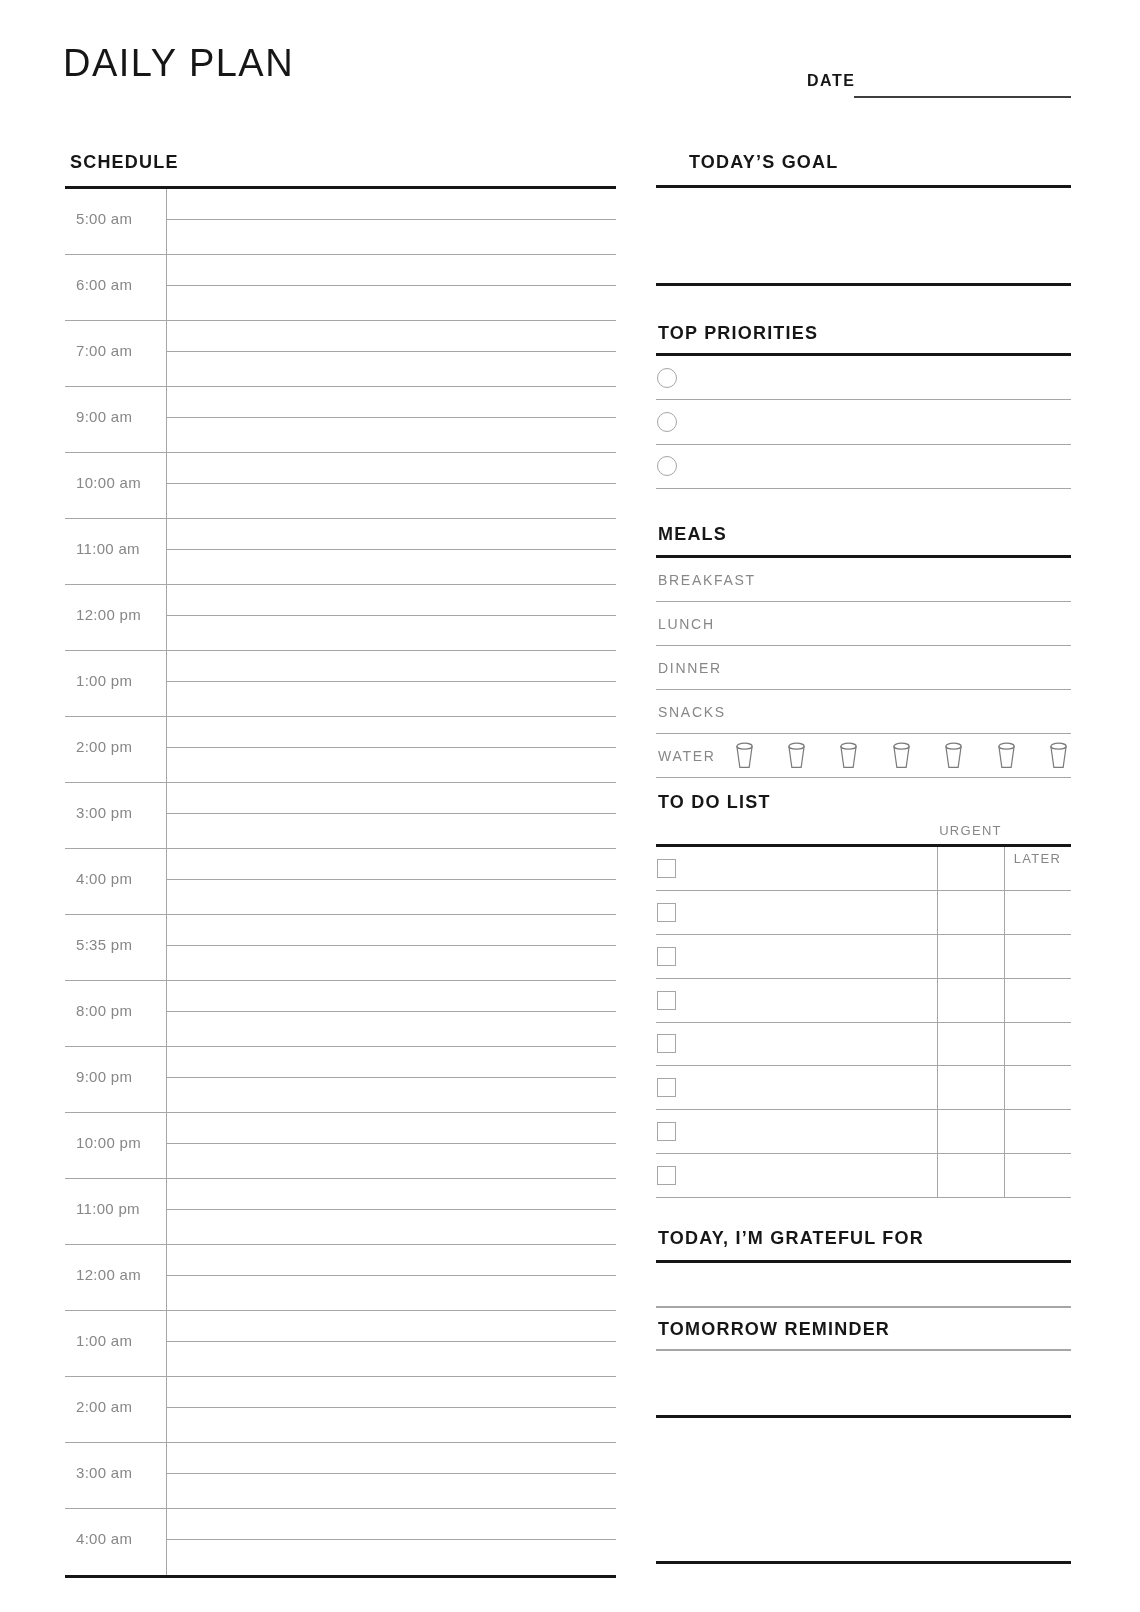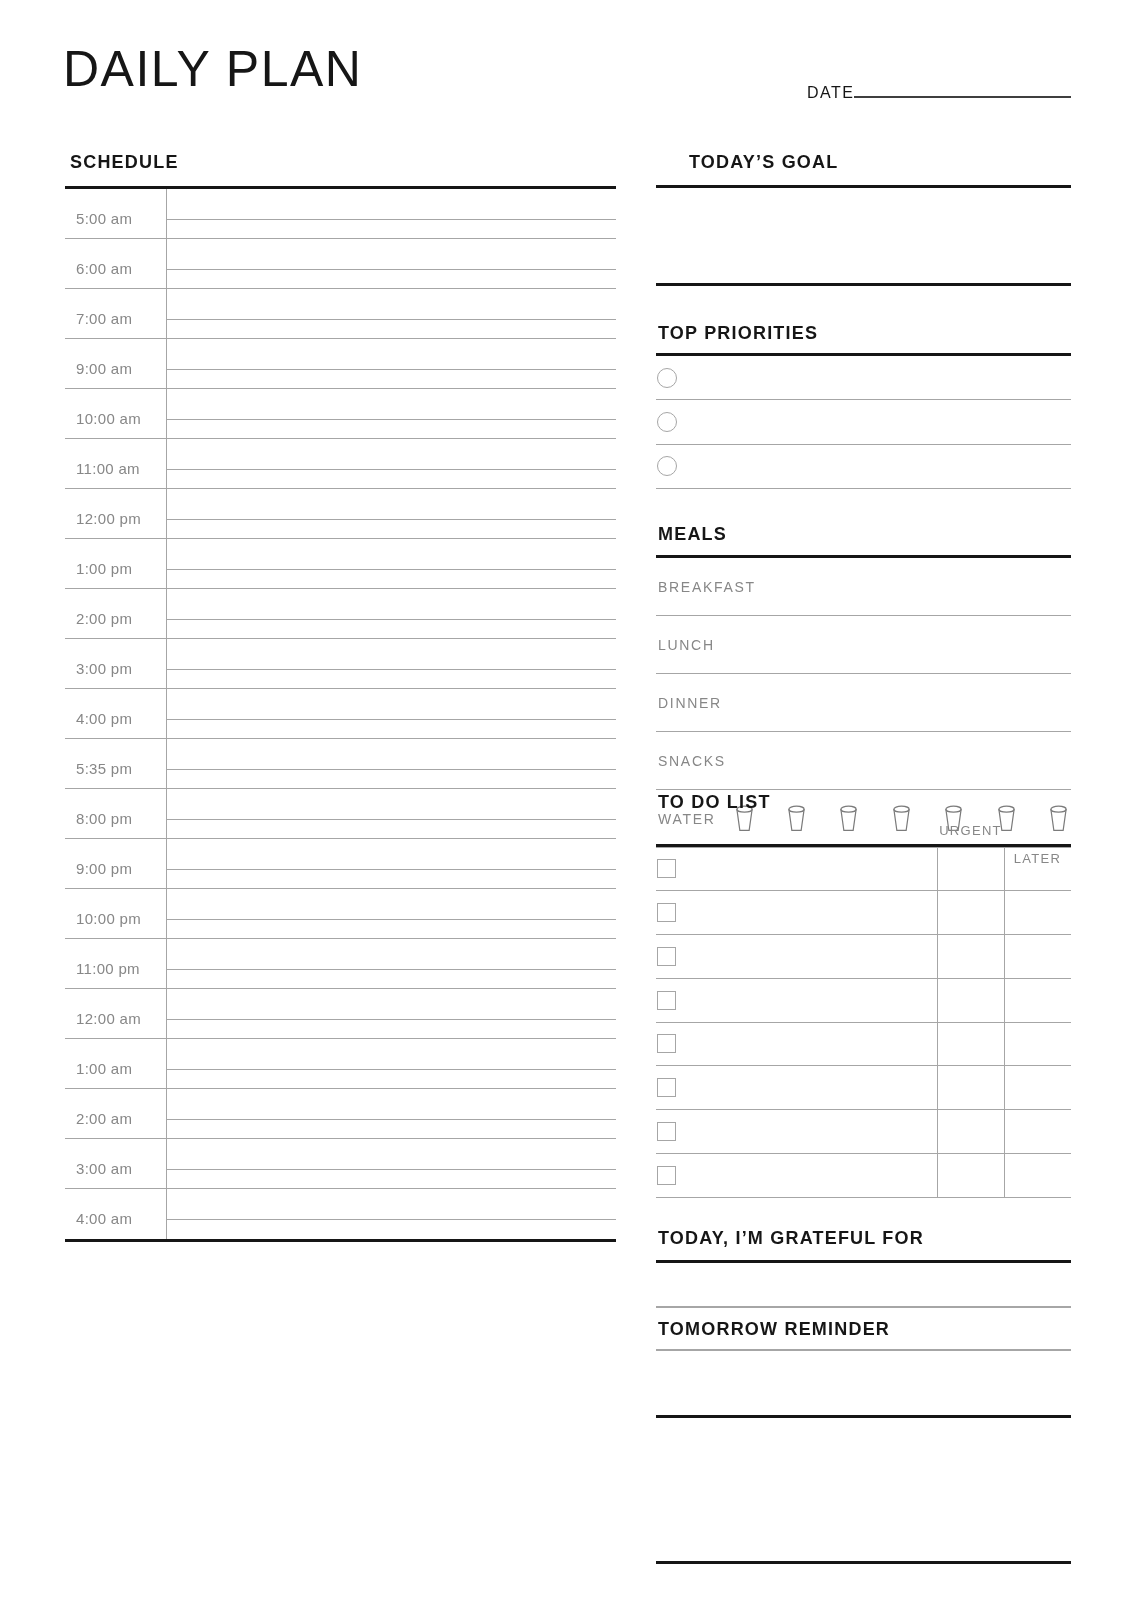--- a/index.html
+++ b/index.html
@@ -7,49 +7,49 @@
     --gray-text:#878787;
     --line:#a6a6a6;
     --date-line:#3f3f3f;
   }
   html,body{margin:0;padding:0;background:#ffffff;}
   .page{
     position:relative;width:1140px;height:1612px;background:#ffffff;
     font-family:"Liberation Sans",sans-serif;color:var(--ink);overflow:hidden;
   }
   
-  .title{position:absolute;left:63px;top:44px;font-size:50px;font-weight:400;
+  .title{position:absolute;left:63px;top:44px;font-size:38px;font-weight:400;
     letter-spacing:1.5px;color:var(--ink);line-height:1;}
-  .date-label{position:absolute;left:807px;top:84px;font-size:16px;font-weight:400;
+  .date-label{position:absolute;left:807px;top:72px;font-size:16px;font-weight:700;
     letter-spacing:1.5px;color:var(--ink);}
   .date-line{position:absolute;left:854px;top:96px;width:217px;height:2px;background:var(--date-line);}
   
   .h-sec{position:absolute;font-size:18px;font-weight:700;letter-spacing:1.2px;color:var(--ink);line-height:1.1;}
   .rule{position:absolute;left:656px;width:415px;height:3px;background:var(--ink);}
   .thin{position:absolute;left:656px;width:415px;height:1.5px;background:var(--line);}
   
   .schedule{position:absolute;left:65px;top:186px;width:551px;
     border-top:3px solid var(--ink);border-bottom:3px solid var(--ink);}
   .sched-vline{position:absolute;left:101px;top:0;bottom:0;width:1px;background:var(--line);}
-  .sched-row{position:relative;height:50px;box-sizing:border-box;}
+  .sched-row{position:relative;height:66px;box-sizing:border-box;}
   .sched-row:not(:last-child){border-bottom:1px solid var(--line);}
   .time-label{position:absolute;left:11px;top:30px;transform:translateY(-52%);
     font-size:15px;color:var(--gray-text);letter-spacing:0.3px;white-space:nowrap;}
   .sched-midline{position:absolute;left:101px;right:0;top:30px;height:1px;background:var(--line);}
   
   .write-area{position:absolute;left:656px;width:415px;background:transparent;}
   
   .priorities-rows{position:absolute;left:656px;top:356px;width:415px;}
   .pri-row{height:44.3px;display:flex;align-items:center;box-sizing:border-box;
     border-bottom:1px solid var(--line);}
   .pri-circle{width:20px;height:20px;border:1.5px solid var(--line);border-radius:50%;
     box-sizing:border-box;margin-left:1px;}
   
   .meals-rows{position:absolute;left:656px;top:558px;width:415px;}
-  .meal-row{height:58px;display:flex;align-items:center;box-sizing:border-box;
+  .meal-row{height:44px;display:flex;align-items:center;box-sizing:border-box;
     border-bottom:1px solid var(--line);}
   .meal-label{font-size:14px;color:var(--gray-text);letter-spacing:1.7px;margin-left:2px;}
   .cups{flex:1;display:flex;justify-content:space-between;align-items:center;
     margin-left:18px;margin-right:2px;}
   .cup{width:21px;height:27px;color:#7b7b7b;display:block;}
   
   .col-label{position:absolute;top:823px;width:67px;text-align:center;font-size:13px;
     color:var(--gray-text);letter-spacing:1.3px;}
   .todo-table{position:absolute;left:656px;top:847px;width:415px;height:351px;}
   .todo-row{height:43.875px;display:flex;align-items:center;box-sizing:border-box;

